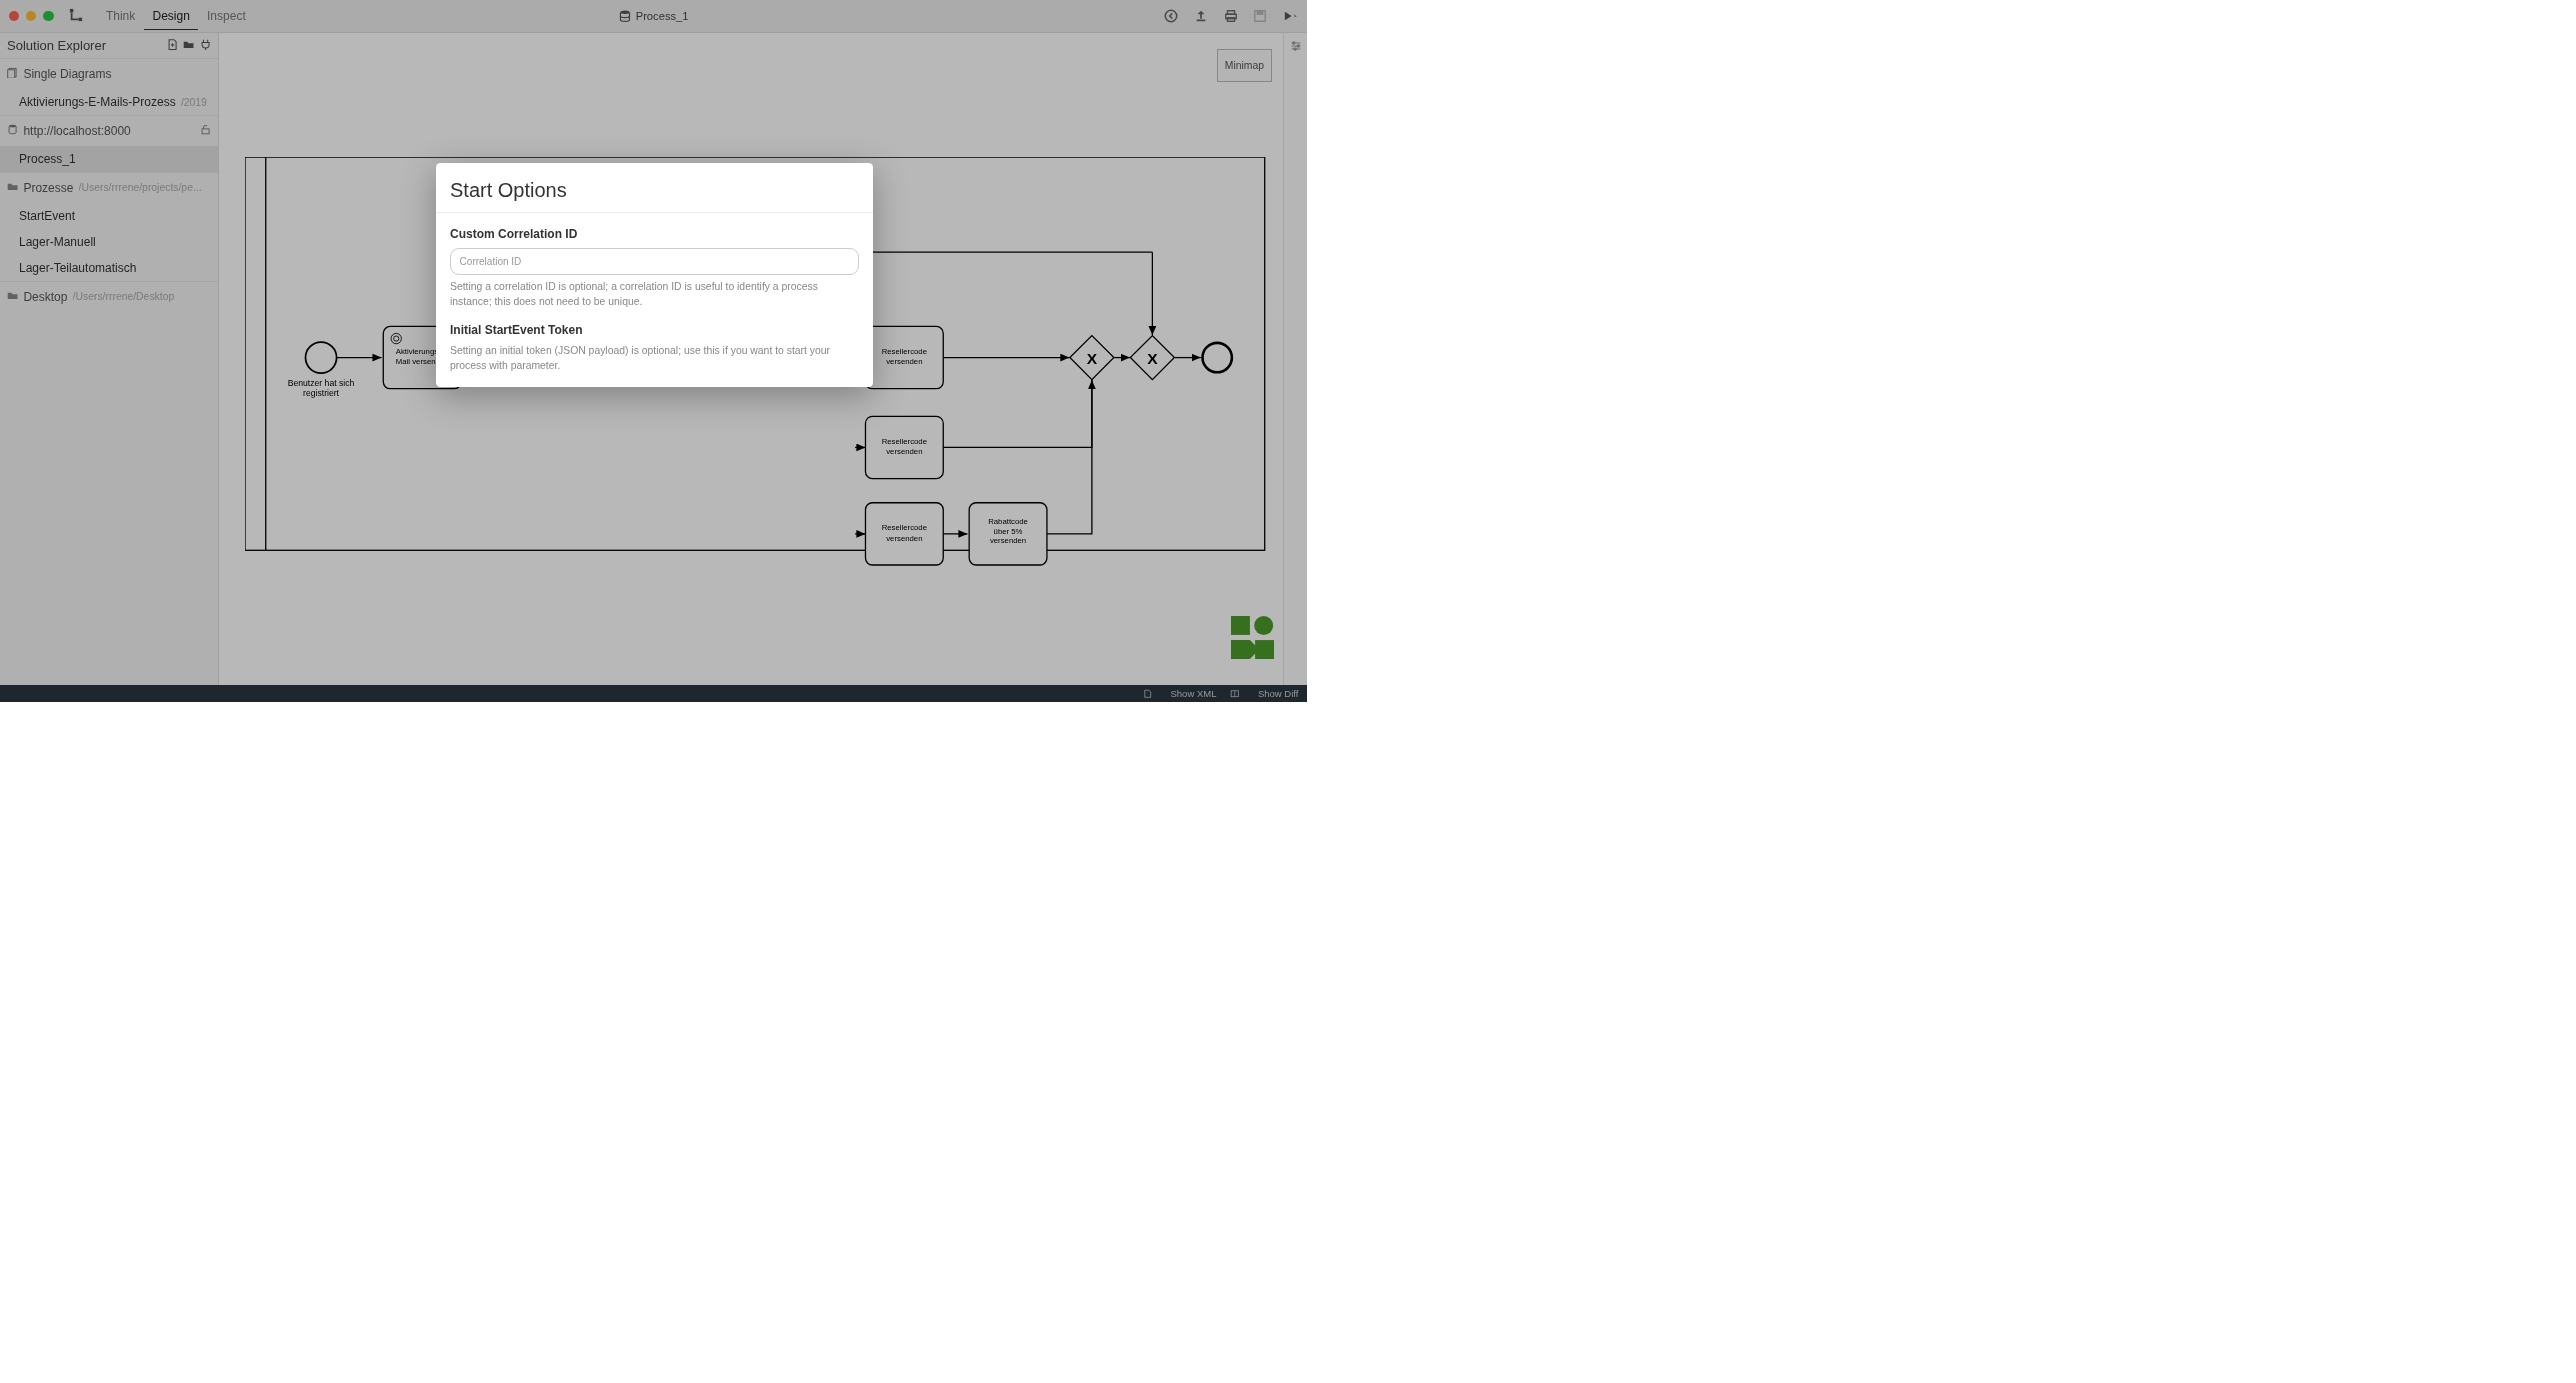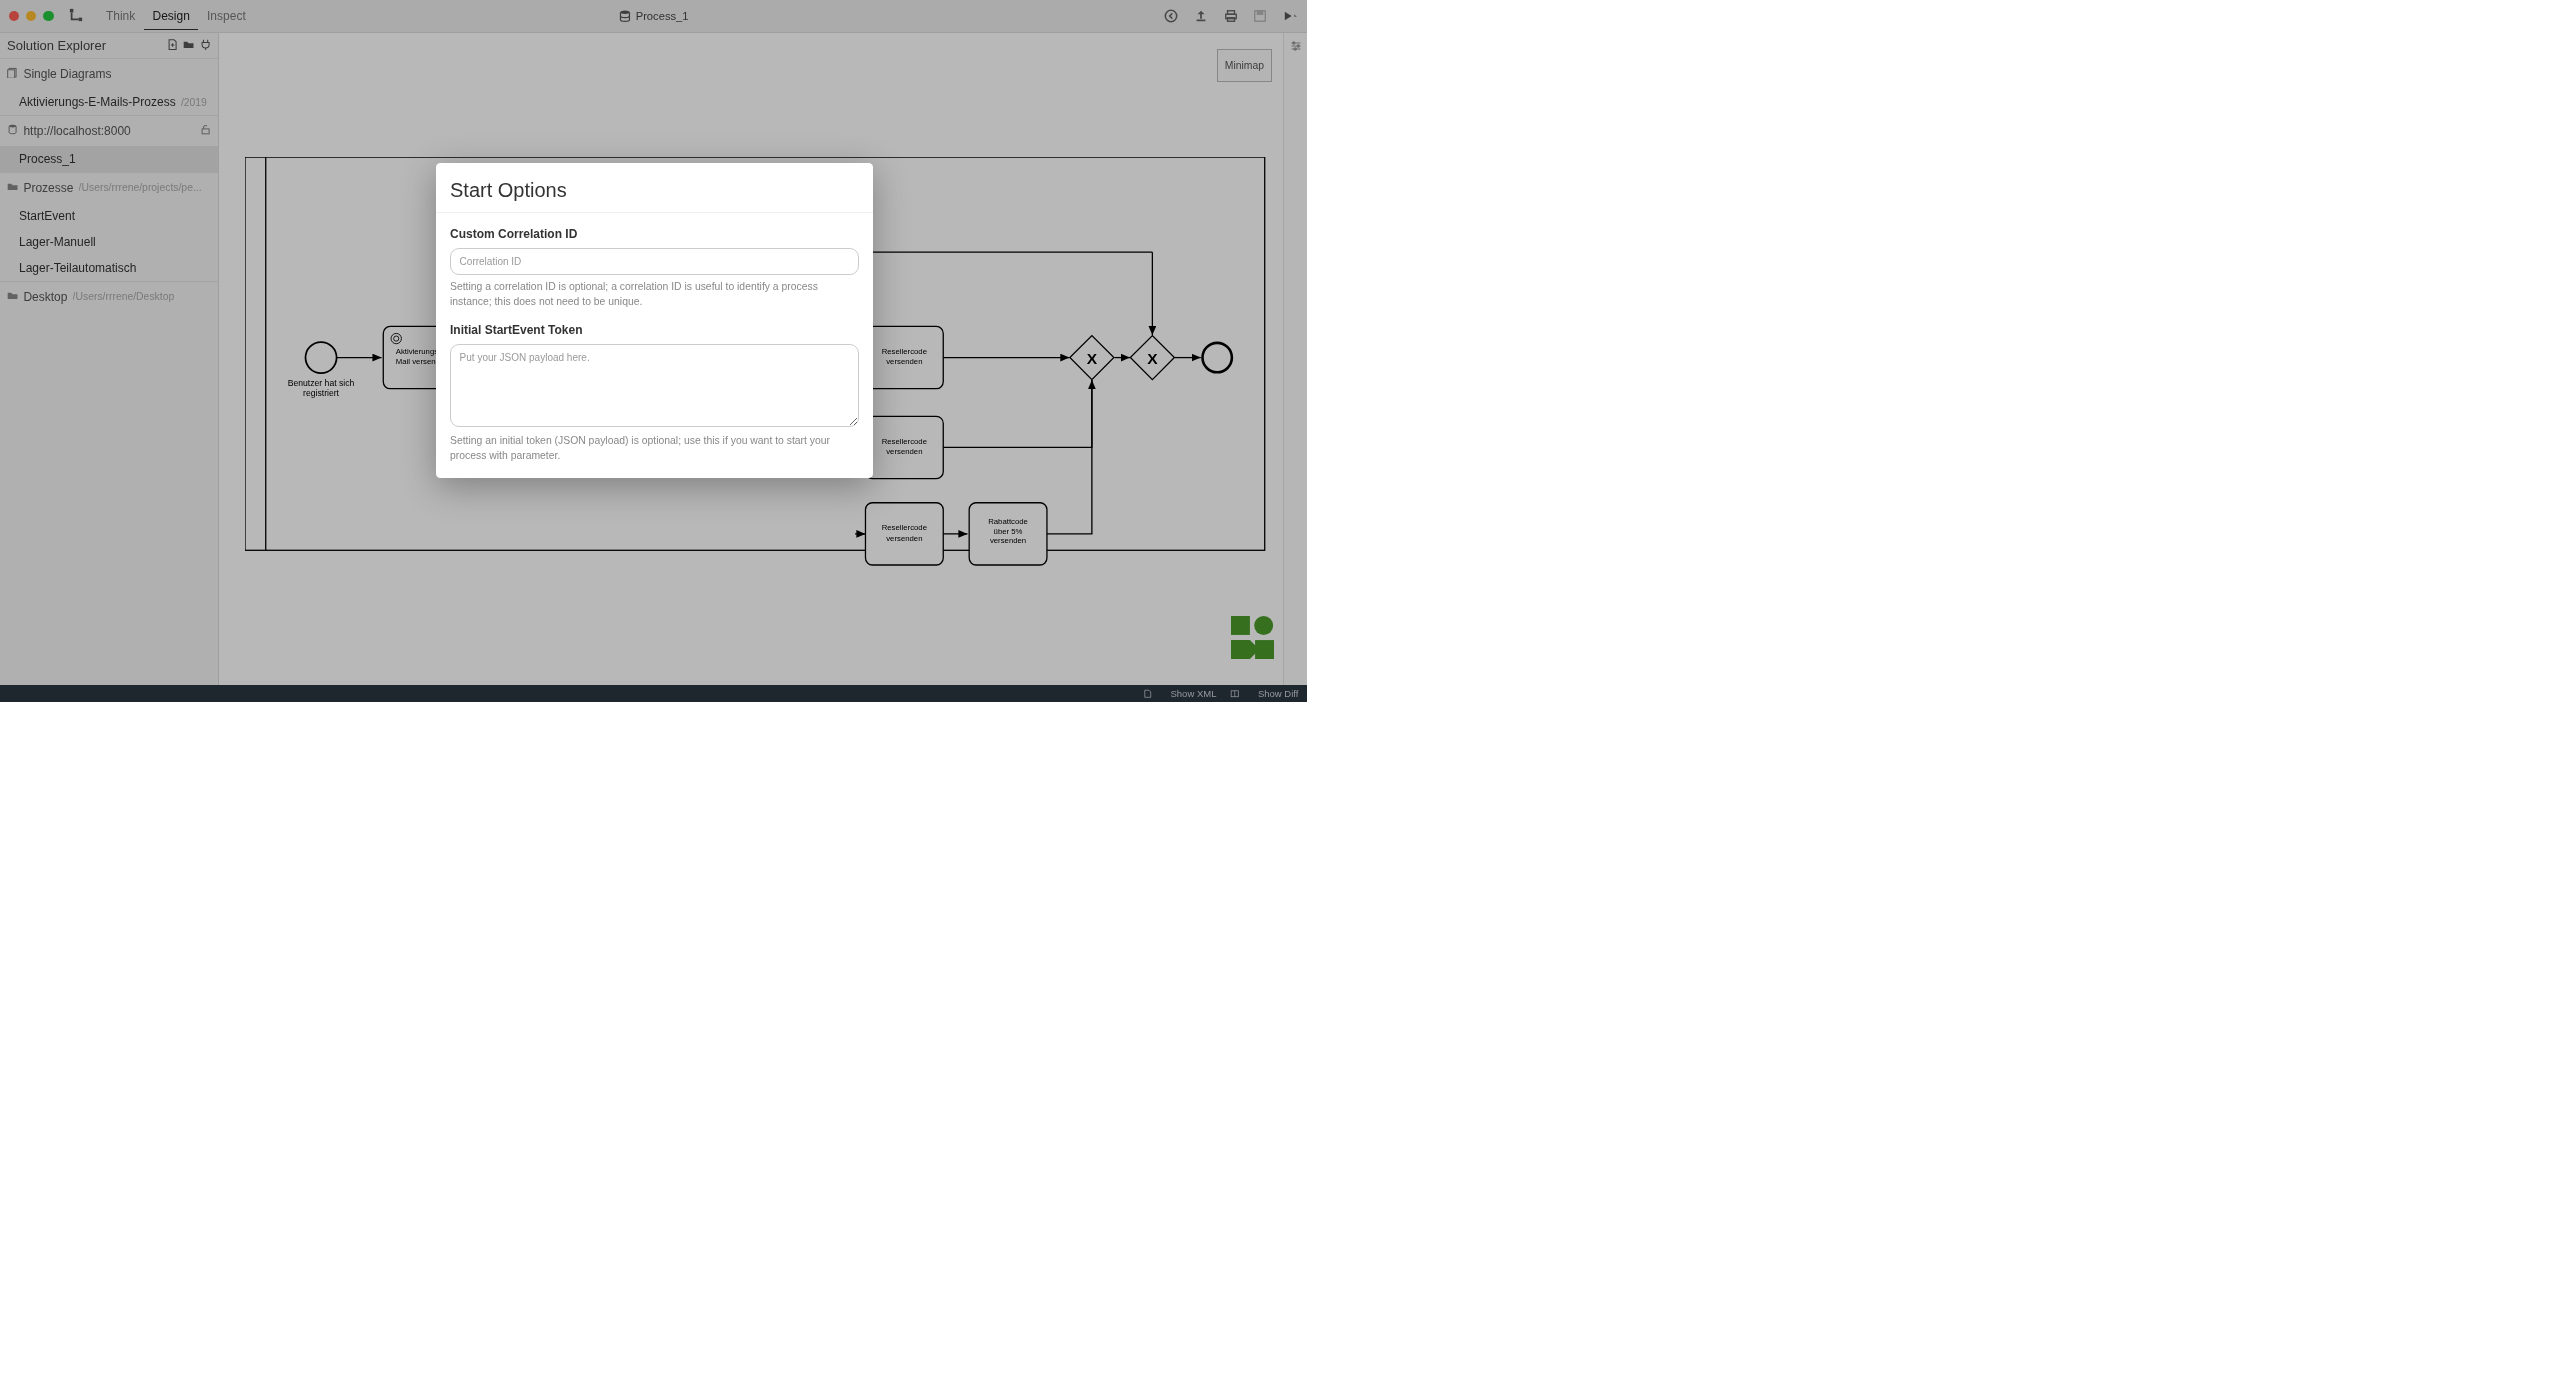--- a/index.html
+++ b/index.html
@@ -450,19 +450,18 @@
   <div class="dim-overlay"></div>
 
   <div class="modal">
     <div class="modal-header">Start Options</div>
     <div class="modal-body">
       <div class="field-label">Custom Correlation ID</div>
       <input class="text-input" type="text" placeholder="Correlation ID" style="">
       <div class="help-text">Setting a correlation ID is optional; a correlation ID is useful to identify a process instance; this does not need to be unique.</div>
 
       <div class="field-label">Initial StartEvent Token</div>
-      <textarea class="textarea-input" placeholder="Put your JSON payload here." style=""></textarea>
       <div class="help-text" style="margin-bottom:0">Setting an initial token (JSON payload) is optional; use this if you want to start your process with parameter.</div>
     </div>
   </div>
 
 </div>
 
 
 </body></html>

